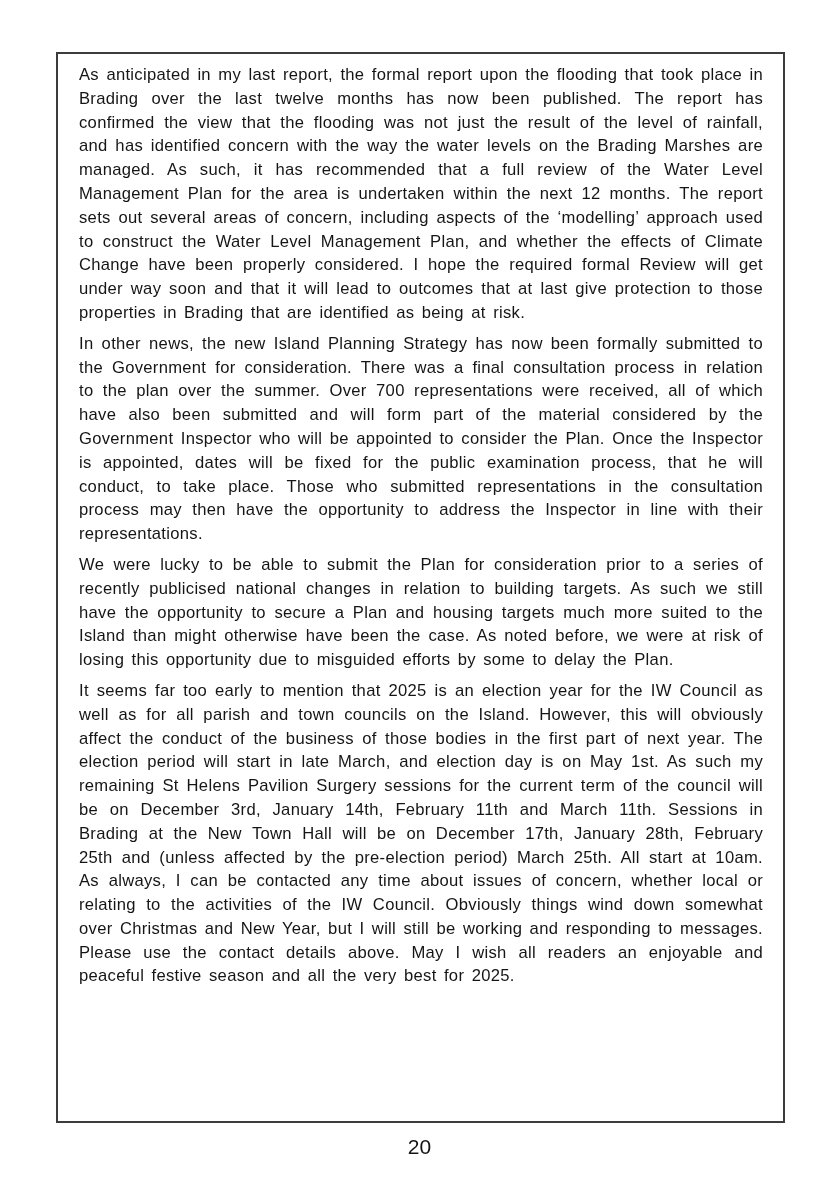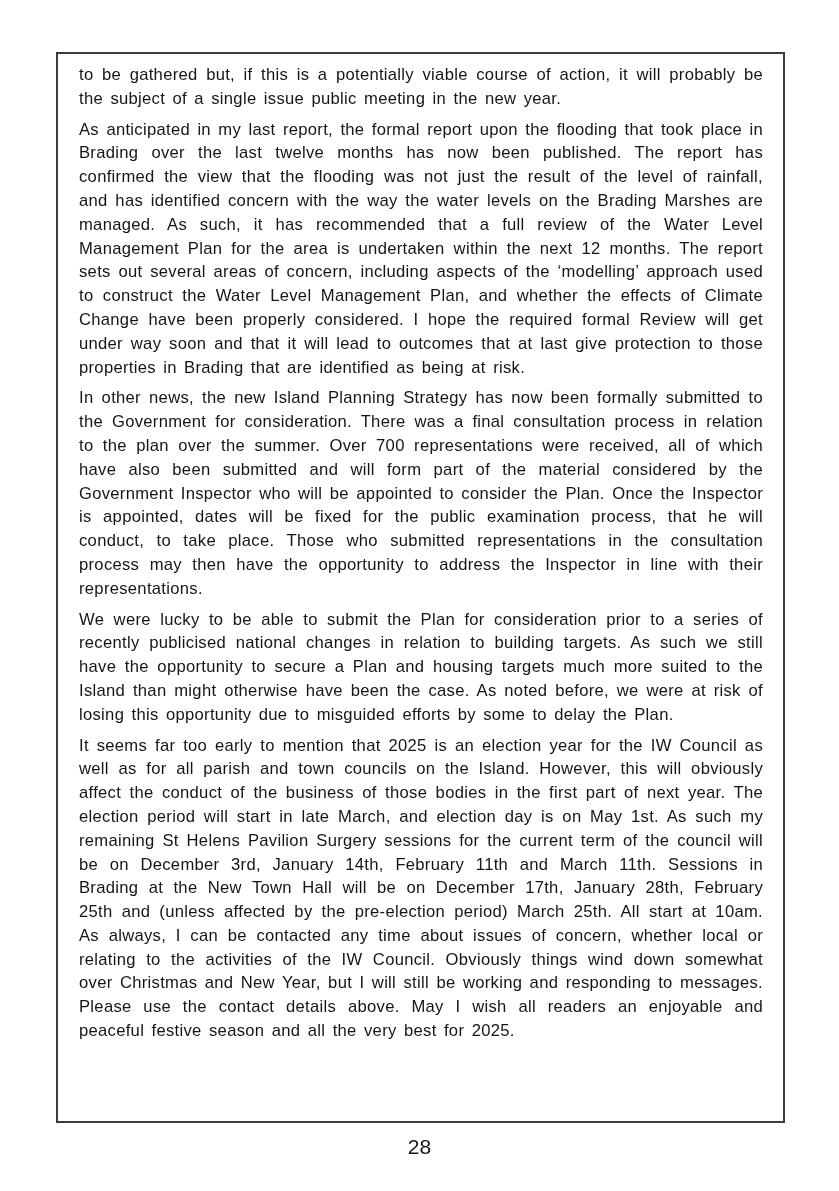--- a/index.html
+++ b/index.html
@@ -45,20 +45,19 @@
     text-align: center;
     font-size: 21px;
     line-height: 26px;
     color: #151515;
   }
 </style>
 </head>
 <body>
 
 <div class="content-box">
-    <p class="para"><span>to be gathered but, if this is a potentially viable course of action, it will probably be the subject of a single issue public meeting in the new year.</span></p>
     <p class="para"><span>As anticipated in my last report, the formal report upon the flooding that took place in Brading over the last twelve months has now been published. The report has confirmed the view that the flooding was not just the result of the level of rainfall, and has identified concern with the way the water levels on the Brading Marshes are managed. As such, it has recommended that a full review of the Water Level Management Plan for the area is undertaken within the next 12 months. The report sets out several areas of concern, including aspects of the ‘modelling’ approach used to construct the Water Level Management Plan, and whether the effects of Climate Change have been properly considered. I hope the required formal Review will get under way soon and that it will lead to outcomes that at last give protection to those properties in Brading that are identified as being at risk.</span></p>
     <p class="para"><span>In other news, the new Island Planning Strategy has now been formally submitted to the Government for consideration. There was a final consultation process in relation to the plan over the summer. Over 700 representations were received, all of which have also been submitted and will form part of the material considered by the Government Inspector who will be appointed to consider the Plan. Once the Inspector is appointed, dates will be fixed for the public examination process, that he will conduct, to take place. Those who submitted representations in the consultation process may then have the opportunity to address the Inspector in line with their representations.</span></p>
     <p class="para"><span>We were lucky to be able to submit the Plan for consideration prior to a series of recently publicised national changes in relation to building targets. As such we still have the opportunity to secure a Plan and housing targets much more suited to the Island than might otherwise have been the case. As noted before, we were at risk of losing this opportunity due to misguided efforts by some to delay the Plan.</span></p>
     <p class="para"><span>It seems far too early to mention that 2025 is an election year for the IW Council as well as for all parish and town councils on the Island. However, this will obviously affect the conduct of the business of those bodies in the first part of next year. The election period will start in late March, and election day is on May 1st. As such my remaining </span><b>St Helens Pavilion</b><span> Surgery sessions for the current term of the council will be on </span><b>December 3rd</b><span>, </span><b>January 14th</b><span>, </span><b>February 11th</b><span> and </span><b>March 11th</b><span>. Sessions in </span><b>Brading</b><span> at the </span><b>New Town Hall</b><span> will be on </span><b>December 17th</b><span>, </span><b>January 28th</b><span>, </span><b>February 25th</b><span> and (unless affected by the pre-election period) </span><b>March 25th</b><span>. All start at 10am. As always, I can be contacted any time about issues of concern, whether local or relating to the activities of the IW Council. Obviously things wind down somewhat over Christmas and New Year, but I will still be working and responding to messages. Please use the contact details above. May I wish all readers an enjoyable and peaceful festive season and all the very best for 2025.</span></p>
   </div>
 
-<div class="page-number">28</div>
+<div class="page-number">20</div>
 
 </body></html>

